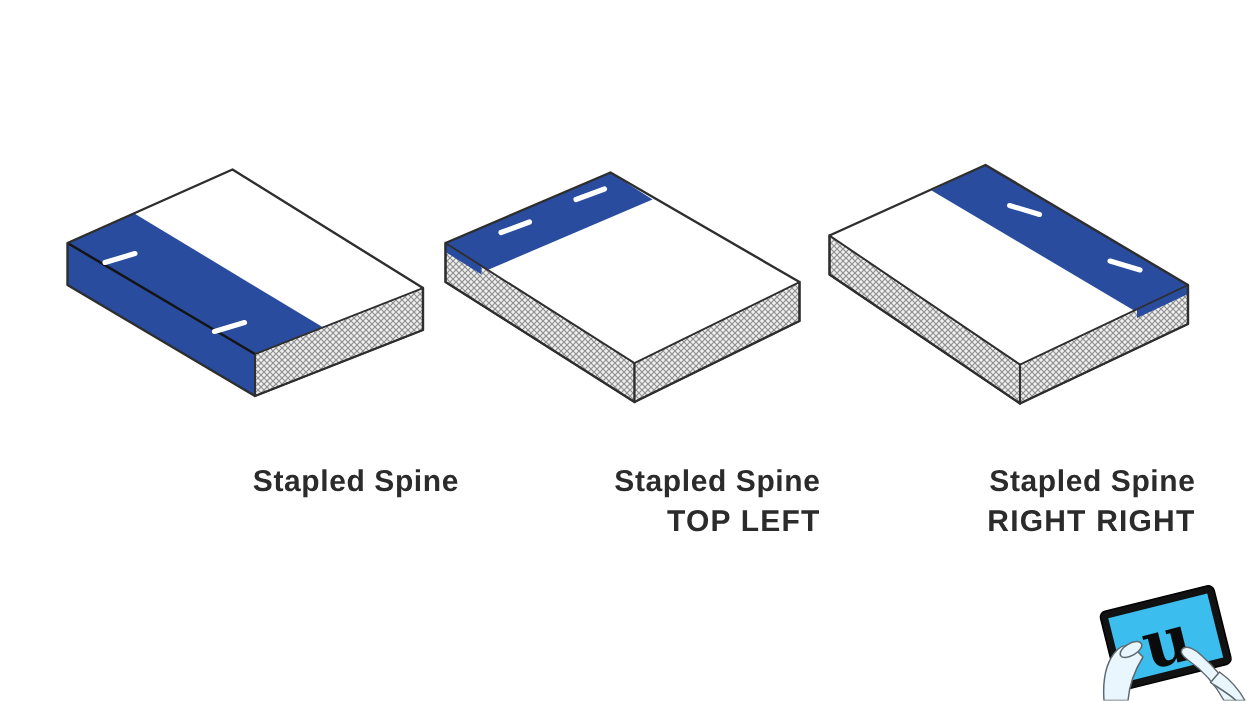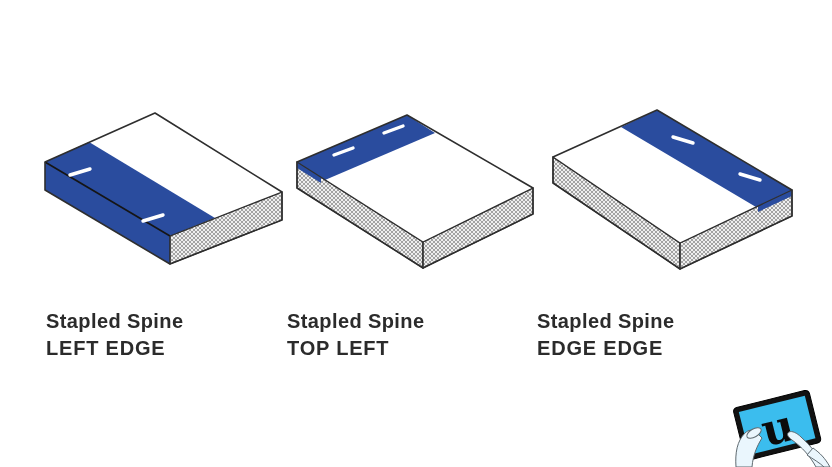--- a/index.html
+++ b/index.html
@@ -28,21 +28,21 @@
   .face-hatch{fill:url(#hatchPattern);stroke:var(--outline);stroke-width:1.1;}
   .face-blue{fill:var(--spine-blue);}
   .band-blue{fill:var(--spine-blue);}
   .sliver-blue{fill:var(--spine-blue);}
   .silhouette{fill:none;stroke:var(--outline);stroke-width:1.6;stroke-linejoin:round;}
   .crease{stroke:var(--outline);stroke-width:1.2;fill:none;}
   .fold{stroke:var(--fold-line);stroke-width:1.7;fill:none;}
   .staple{stroke:var(--staple-white);stroke-width:3.4;stroke-linecap:round;}
   .labels{position:absolute;left:0;top:308px;width:832px;height:70px;}
   .label-block{
-    position:absolute;width:260px;text-align:left;
+    position:absolute;width:260px;text-align:right;
     color:var(--label-text);font-weight:700;font-size:20px;line-height:27px;
     letter-spacing:0.4px;
   }
   .label-block .line2{letter-spacing:0.8px;}
   .label-left{left:46px;}
   .label-top{left:287px;}
   .label-right{left:537px;}
   .logo-svg{position:absolute;right:0;bottom:0;}
   .tablet-frame{fill:var(--tablet-body);stroke:#000000;stroke-width:1;}
   .tablet-screen{fill:var(--tablet-screen);}
@@ -103,29 +103,28 @@
       <line class="crease" x1="680" y1="243" x2="680" y2="269"></line>
       <polygon class="silhouette" points="553,157 657,110 792,190 792,216 680,269 553,183"></polygon>
       <line class="staple" x1="673" y1="137" x2="693" y2="143"></line>
       <line class="staple" x1="740" y1="174" x2="760" y2="180"></line>
     </g>
   </svg>
 
   <div class="labels">
     <div class="label-block label-left">
       <div class="line1">Stapled Spine</div>
-      <div class="line2">LEFT EDGE</div>
     </div>
     <div class="label-block label-top">
       <div class="line1">Stapled Spine</div>
       <div class="line2">TOP LEFT</div>
     </div>
     <div class="label-block label-right">
       <div class="line1">Stapled Spine</div>
-      <div class="line2">EDGE EDGE</div>
+      <div class="line2">RIGHT RIGHT</div>
     </div>
   </div>
 
   <svg class="logo-svg" width="120" height="82" viewBox="0 0 120 82">
     <g transform="rotate(-14 62 40)">
       <rect class="tablet-frame" x="26" y="14" width="78" height="54" rx="4"></rect>
       <rect class="tablet-screen" x="31" y="19" width="68" height="44"></rect>
       <text class="logo-letter" x="65" y="59" text-anchor="middle">u</text>
     </g>
     <path class="hand" d="M24,82 C23,68 25,56 33,48 C36,45 41,44 44,47 L50,53 C45,61 41,70 40,82 Z"></path>

